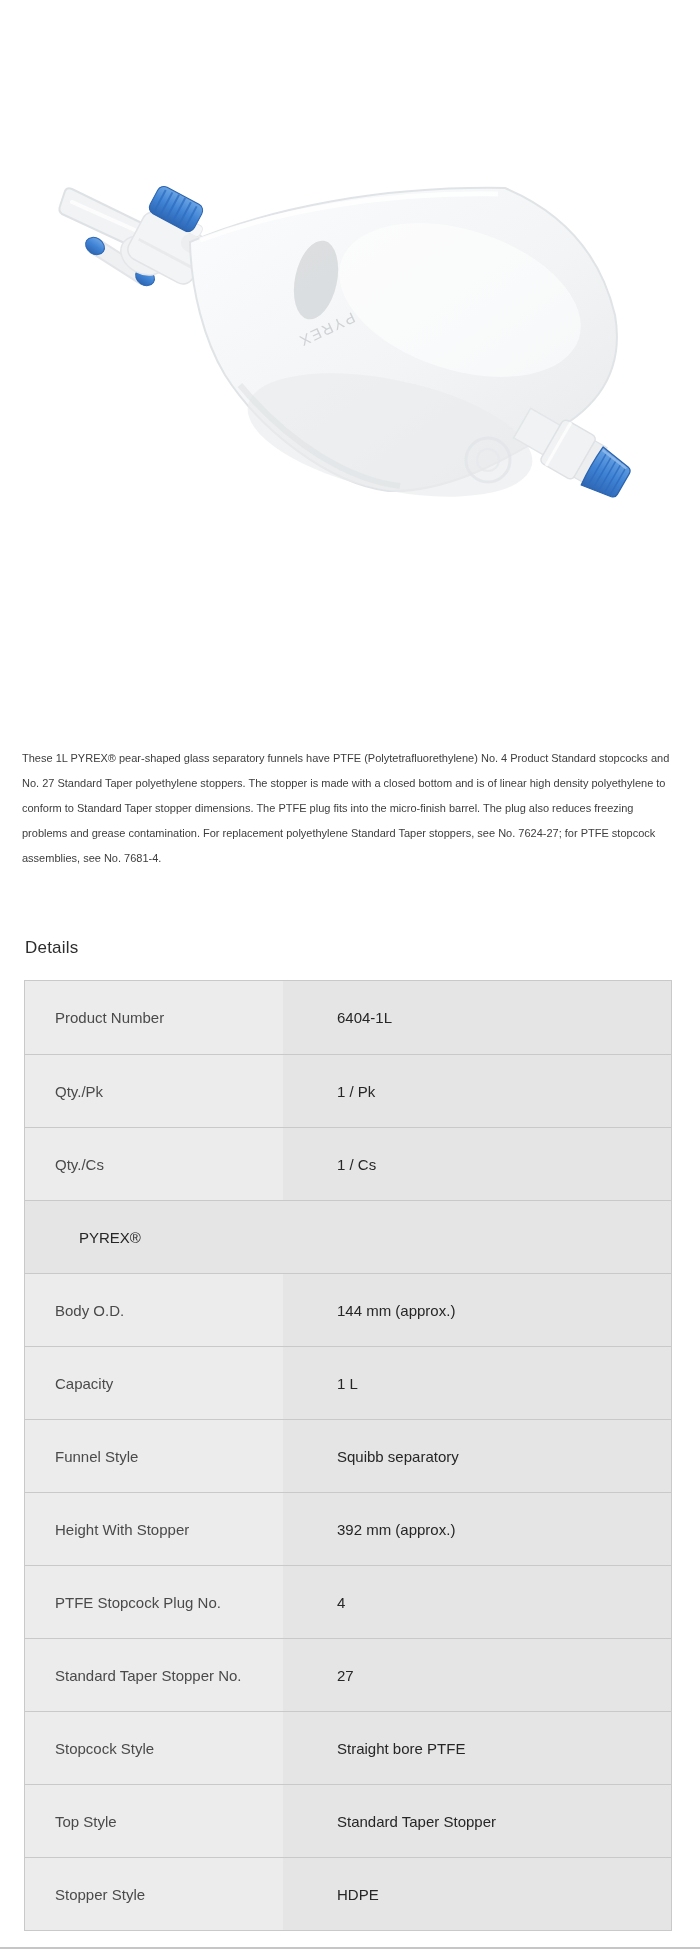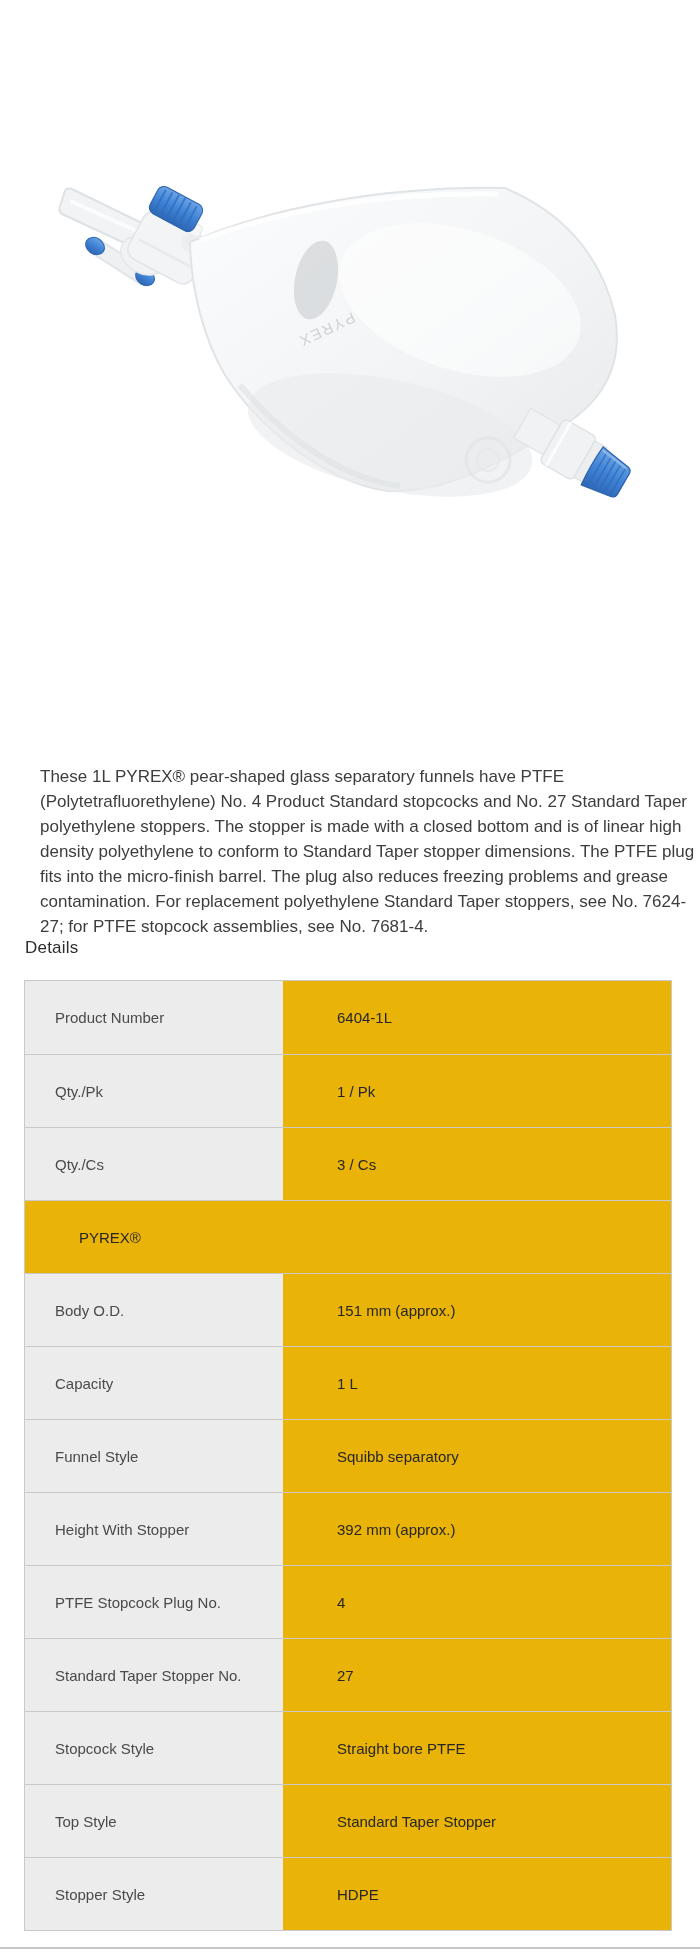--- a/index.html
+++ b/index.html
@@ -3,30 +3,30 @@
 <meta charset="utf-8">
 <style>
   html,body { margin:0; padding:0; background:#ffffff; }
   .page {
     position:relative; width:700px; height:1956px; background:#ffffff;
     font-family:"Liberation Sans", sans-serif; overflow:hidden;
   }
   .figure { position:absolute; top:130px; left:40px; width:600px; height:390px; margin:0; }
   .figure svg { display:block; width:600px; height:390px; }
   .description {
-    position:absolute; top:746px; left:22px; width:658px; margin:18px;
-    font-size:17px; line-height:25px; color:#3d3d3d;
+    position:absolute; top:746px; left:22px; width:658px; margin:0;
+    font-size:11px; line-height:25px; color:#3d3d3d;
   }
   .details-heading {
     position:absolute; top:938px; left:25px; margin:0;
     font-size:17px; font-weight:400; color:#2d2d2d; letter-spacing:0.2px;
   }
   .spec-table {
     position:absolute; top:980px; left:24px; width:648px;
-    border:1px solid #c9c9c9; box-sizing:border-box; background:#eab308;
+    border:1px solid #c9c9c9; box-sizing:border-box; background:#e5e5e5;
   }
   .spec-row { display:flex; height:73px; box-sizing:border-box; }
   .spec-row + .spec-row { border-top:1px solid #c9c9c9;text-align:right; }
   .spec-label {
     width:258px; box-sizing:border-box; background:#ececec;
     display:flex; align-items:center; padding-left:30px;
     font-size:15px; color:#4a4a4a;
   }
   .spec-value {
     flex:1; display:flex; align-items:center; padding-left:54px;
@@ -141,30 +141,30 @@
     <div class="spec-value">6404-1L</div>
   </div>
 
   <div class="spec-row">
     <div class="spec-label">Qty./Pk</div>
     <div class="spec-value">1 / Pk</div>
   </div>
 
   <div class="spec-row">
     <div class="spec-label">Qty./Cs</div>
-    <div class="spec-value">3 / Cs</div>
+    <div class="spec-value">1 / Cs</div>
   </div>
 
   <div class="spec-row">
     <div class="spec-value">PYREX®</div>
   </div>
 
   <div class="spec-row">
     <div class="spec-label">Body O.D.</div>
-    <div class="spec-value">151 mm (approx.)</div>
+    <div class="spec-value">144 mm (approx.)</div>
   </div>
 
   <div class="spec-row">
     <div class="spec-label">Capacity</div>
     <div class="spec-value">1 L</div>
   </div>
 
   <div class="spec-row">
     <div class="spec-label">Funnel Style</div>
     <div class="spec-value">Squibb separatory</div>

